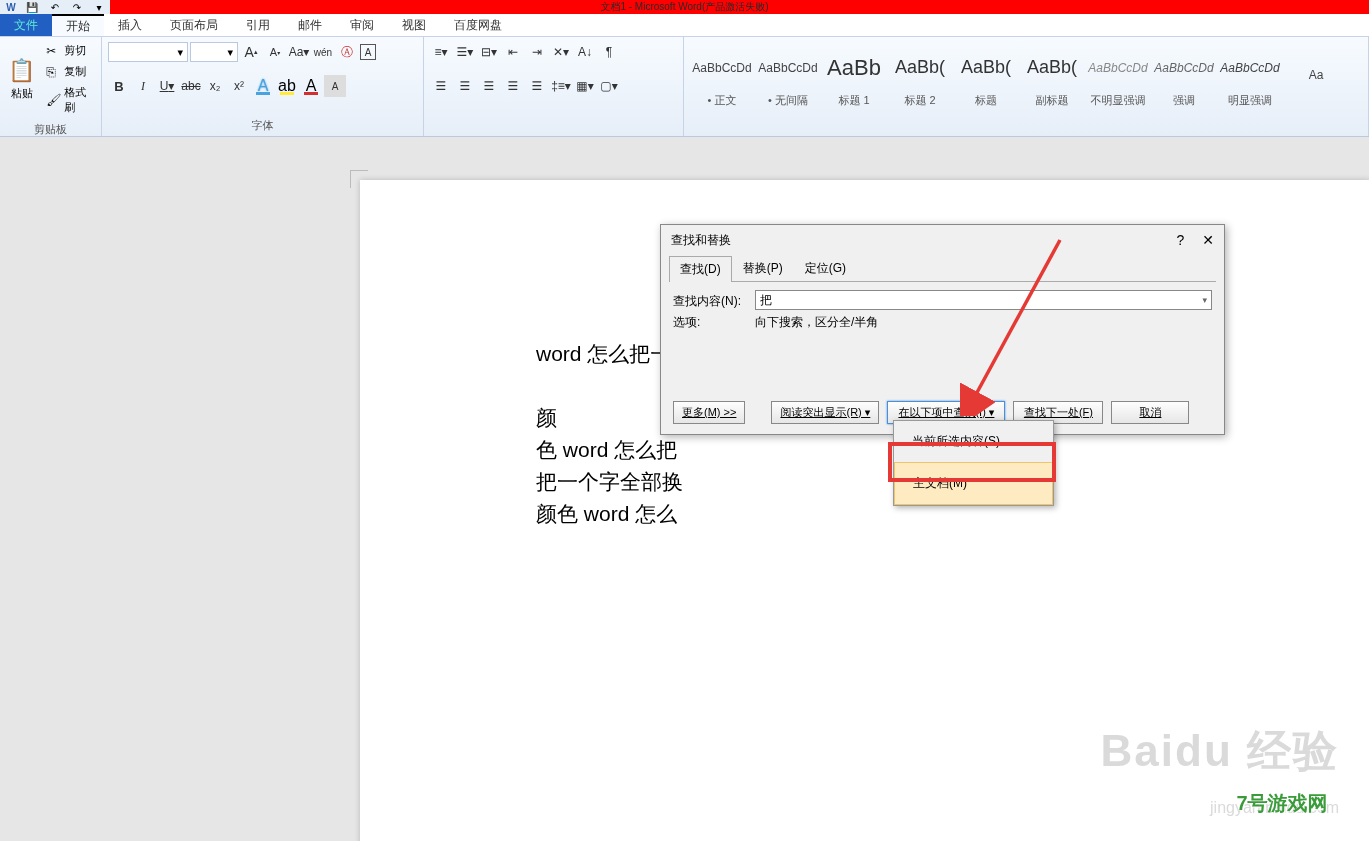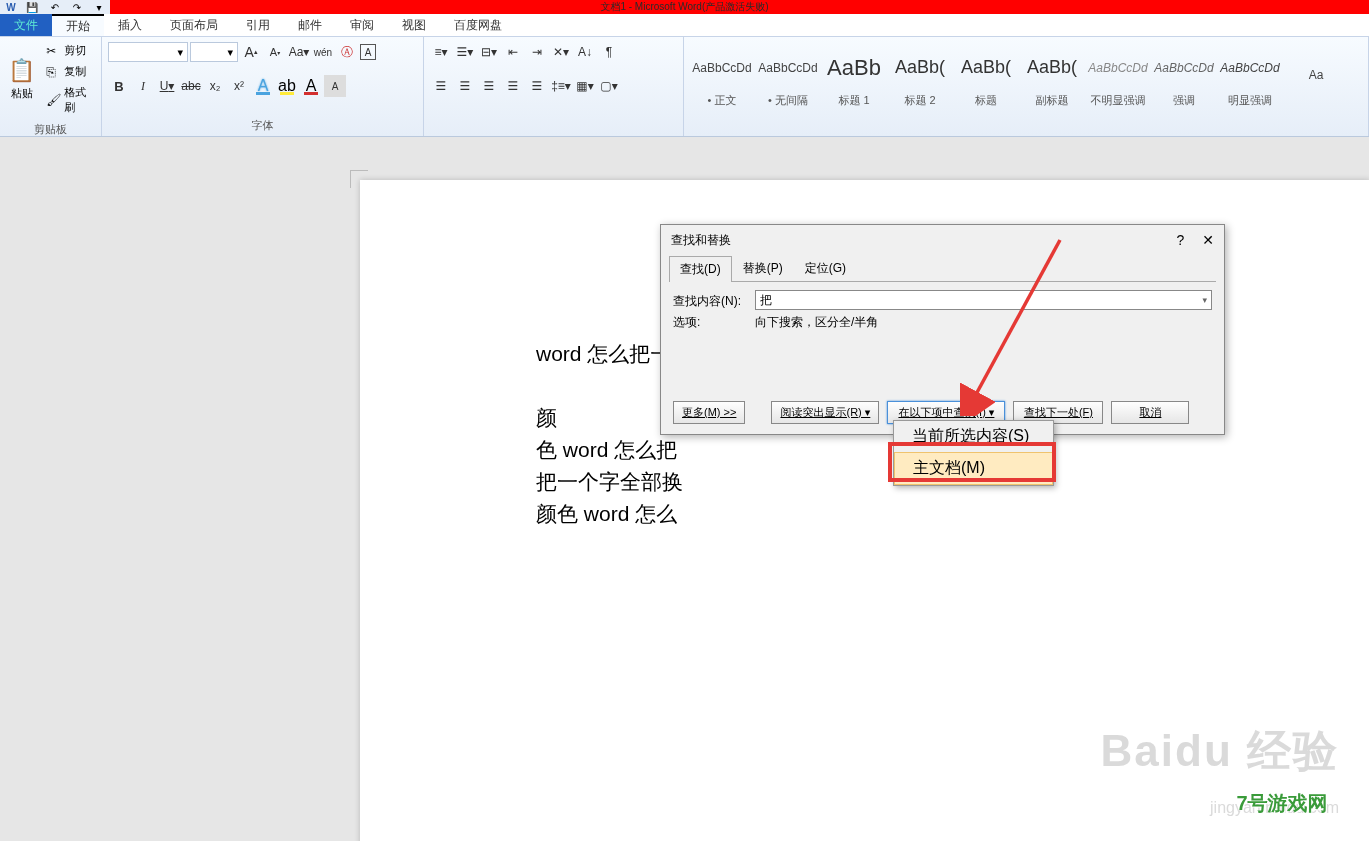--- a/index.html
+++ b/index.html
@@ -64,21 +64,21 @@
 .dialog-body { padding: 8px 12px 6px; }
 .form-row { display: flex; align-items: flex-end; font-size: 12px; margin-bottom: 4px; }
 .form-label { width: 82px; }
 .form-input { flex: 1; border: 1px solid #888; height: 20px; padding: 0 4px; font-size: 12px; background: #fff; display: flex; align-items: center; justify-content: space-between; }
 .form-input .dd { font-size: 9px; color: #666; }
 .dialog-buttons { display: flex; gap: 8px; padding: 6px 12px 10px; justify-content: flex-start; text-decoration: underline; }
 .dlg-btn { border: 1px solid #888; background: linear-gradient(#fefefe,#e6e6e6); padding: 3px 8px; font-size: 11px; cursor: pointer; min-width: 72px; text-align: center; }
 .dlg-btn.hl { border-color: #4a90d9; box-shadow: 0 0 2px #4a90d9; }
 
 .dropdown-menu { position: absolute; left: 893px; top: 420px; width: 161px; background: #f0f0f0; border: 1px solid #999; box-shadow: 2px 2px 6px rgba(0,0,0,0.3); z-index: 120; }
-.menu-item { padding: 5px 18px; font-size: 16px; cursor: pointer; }
+.menu-item { padding: 12px 18px; font-size: 12px; cursor: pointer; }
 .menu-item.highlight { background: #ffebc1; border: 1px solid #f0c36d; }
 
 .red-box { position: absolute; left: 888px; top: 442px; width: 168px; height: 40px; border: 4px solid #e53935; z-index: 130; pointer-events: none; }
 
 .arrow-svg { position: absolute; left: 960px; top: 236px; z-index: 140; pointer-events: none; }
 
 .watermark { position: absolute; right: 30px; bottom: 60px; font-size: 44px; color: rgba(150,150,150,0.35); font-weight: bold; letter-spacing: 2px; z-index: 50; }
 .watermark-sub { position: absolute; right: 30px; bottom: 24px; font-size: 16px; color: rgba(150,150,150,0.35); z-index: 50; }
 .yxw-logo { position: absolute; right: 12px; bottom: 8px; width: 150px; height: 60px; z-index: 60; font-size: 20px; font-weight: bold; color: #3a9b3a; display: flex; align-items: center; justify-content: center; text-shadow: 1px 1px 0 #fff; }
 

